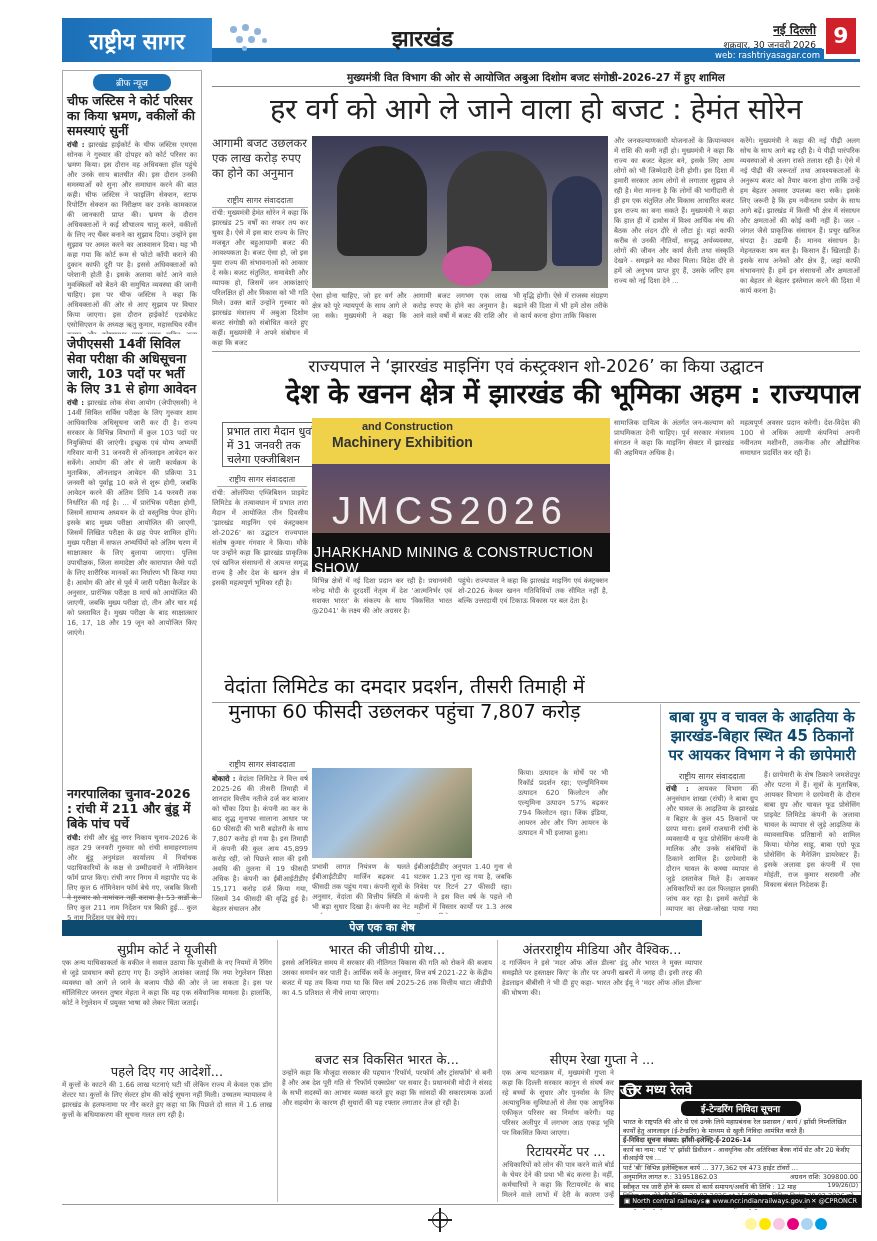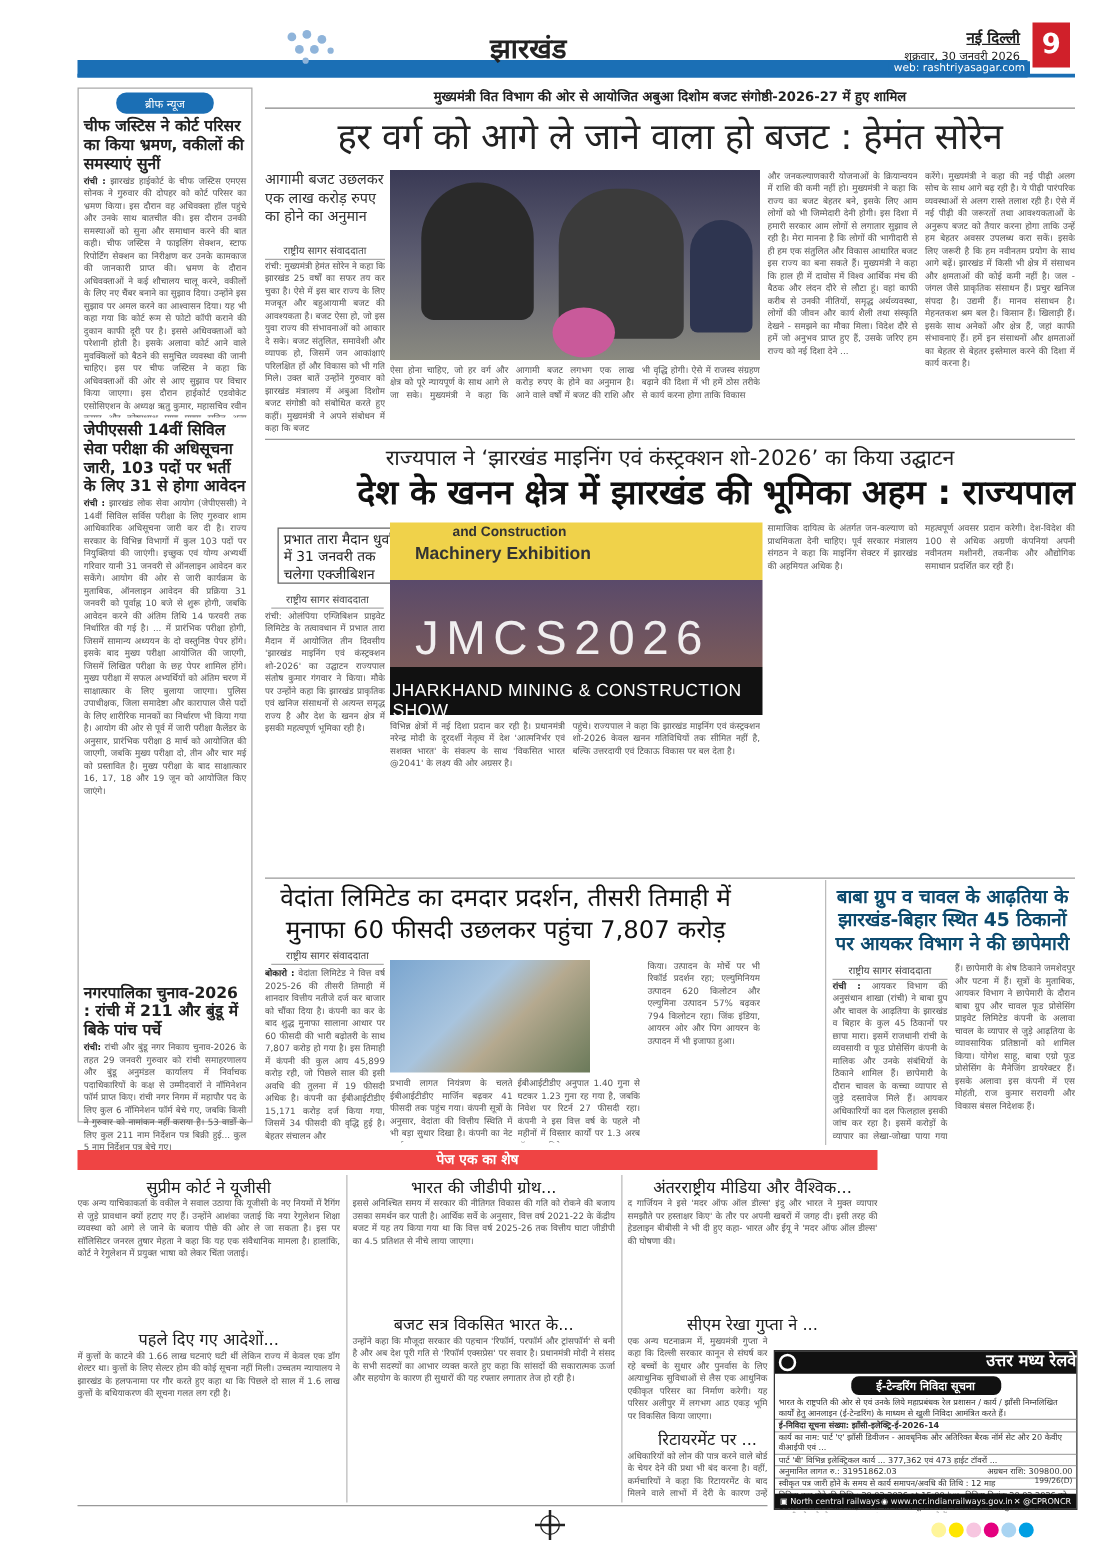--- a/index.html
+++ b/index.html
@@ -36,45 +36,46 @@
 .text-col{position:absolute;font-size:7px;line-height:10px;color:#555;text-align:justify;overflow:hidden}
 .hr{position:absolute;left:150px;height:1px;background:#999}
 .headline2a{position:absolute;left:150px;top:336px;width:648px;text-align:center;font-size:17px;color:#222}
 .headline2b{position:absolute;left:150px;top:356px;width:648px;text-align:right;font-size:27px;font-weight:bold;color:#111}
 .box-quote{position:absolute;left:160px;top:404px;width:100px;height:45px;border:1px solid #666;font-size:11px;line-height:14px;padding:2px 4px;color:#222}
 .photo2{left:250px;top:400px;width:298px;height:154px;background:linear-gradient(180deg,#f0d24a 0%,#f0d24a 30%,#5a4a6a 30%,#7a5a5a 75%,#111 75%)}
 .photo2 .t1{position:absolute;left:50px;top:2px;font-size:11px;font-weight:bold;color:#333;font-family:"Liberation Sans",sans-serif}
 .photo2 .t2{position:absolute;left:20px;top:16px;font-size:14px;font-weight:bold;color:#333;font-family:"Liberation Sans",sans-serif}
 .photo2 .t3{position:absolute;left:2px;top:126px;font-size:14px;font-weight:normal;color:#fff;font-family:"Liberation Sans",sans-serif;letter-spacing:.3px}
 .photo2 .big{position:absolute;left:20px;top:72px;font-size:38px;font-weight:normal;color:#fff;font-family:"Liberation Sans",sans-serif;letter-spacing:6px;opacity:.9}
-.headline3{position:absolute;left:150px;top:688px;width:385px;font-size:19.5px;line-height:25px;color:#111;text-align:center}
+.headline3{position:absolute;left:150px;top:656px;width:385px;font-size:19.5px;line-height:25px;color:#111;text-align:center}
 .headline4{position:absolute;left:602px;top:690px;width:196px;font-size:15px;font-weight:bold;line-height:19px;color:#0c4a6e;text-align:center}
 .photo3{left:250px;top:750px;width:160px;height:90px;background:linear-gradient(135deg,#7aa5cf 0%,#a8c4de 40%,#b5a98f 60%,#6b7a5a 100%)}
-.shesh{position:absolute;left:0;top:902px;width:798px;height:16px;background:#ef4444;color:#fff;text-align:center;font-size:11px;font-weight:bold;line-height:16px}
+.shesh{position:absolute;left:0;top:902px;width:798px;height:16px;background:#0c4a6e;color:#fff;text-align:center;font-size:11px;font-weight:bold;line-height:16px}
 .sub-h{position:absolute;font-size:13px;text-align:center;color:#222}
 .ad{position:absolute;left:557px;top:1062px;width:243px;height:128px;border:1px solid #333;background:#fff}
-.ad-h{background:#111;color:#fff;font-size:13px;font-weight:bold;text-align:right;height:18px;line-height:18px;position:relative}
+.ad-h{background:#111;color:#fff;font-size:13px;font-weight:bold;text-align:left;height:18px;line-height:18px;position:relative}
 .ad-logo{position:absolute;left:3px;top:2px;width:14px;height:14px;border-radius:50%;border:2px solid #fff}
 .ad-sub{display:block;margin:2px auto;width:120px;background:#111;color:#fff;font-size:9px;font-weight:bold;text-align:center;border-radius:6px;padding:1px 0}
 .ad-txt{font-size:6.5px;line-height:8.5px;padding:0 3px;color:#333;border-bottom:1px solid #aaa}
 .ad-foot{position:absolute;left:0;bottom:0;width:100%;height:12px;background:#111;color:#fff;font-size:6.5px;line-height:12px;padding:0 4px;display:flex;justify-content:space-between}
 .reg{position:absolute;left:432px;top:1212px;width:16px;height:16px;border:1.5px solid #222;border-radius:50%}
 .reg:before{content:"";position:absolute;left:-5px;top:6px;width:24px;height:1.5px;background:#222}
 .reg:after{content:"";position:absolute;left:6px;top:-5px;width:1.5px;height:24px;background:#222}
 .cdots{position:absolute;left:745px;top:1218px;display:flex;gap:2px}
 .cdots i{width:12px;height:12px;border-radius:50%}
 .vline{position:absolute;width:1px;background:#bbb}
 </style>
 </head>
 <body>
 
 <div class="page">
 
   <div class="mast">
     <div class="mast-bar"></div>
+    <div class="mast-logo">राष्ट्रीय सागर</div>
     <div class="mast-dots">
       <i style="left:8px;top:2px"></i>
         <i style="left:20px;top:0"></i>
         <i style="left:32px;top:4px"></i>
       <i style="left:14px;top:12px"></i>
         <i style="left:26px;top:12px"></i>
         <i style="left:40px;top:14px;width:5px;height:5px"></i>
       <i style="left:20px;top:22px;width:5px;height:5px"></i>
     </div>
     <div class="mast-title">झारखंड</div>

